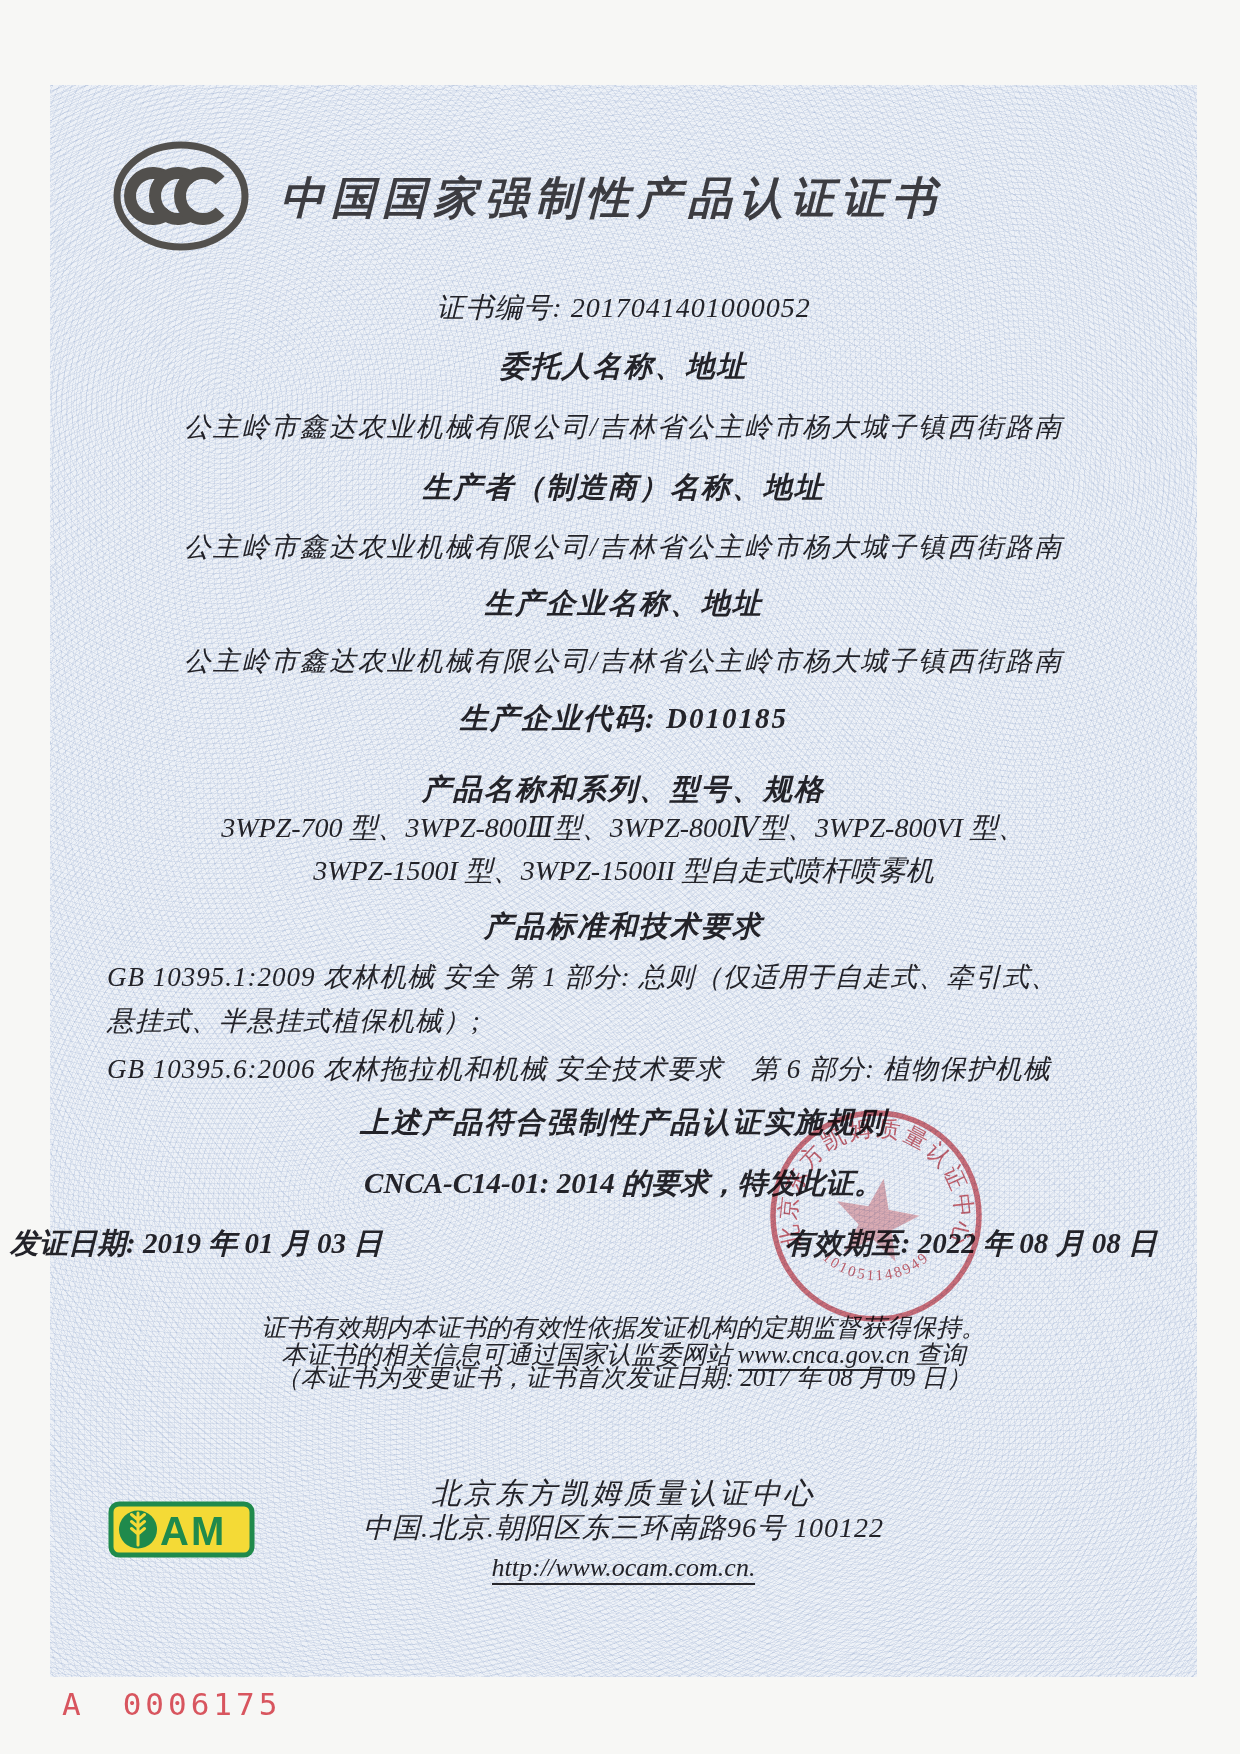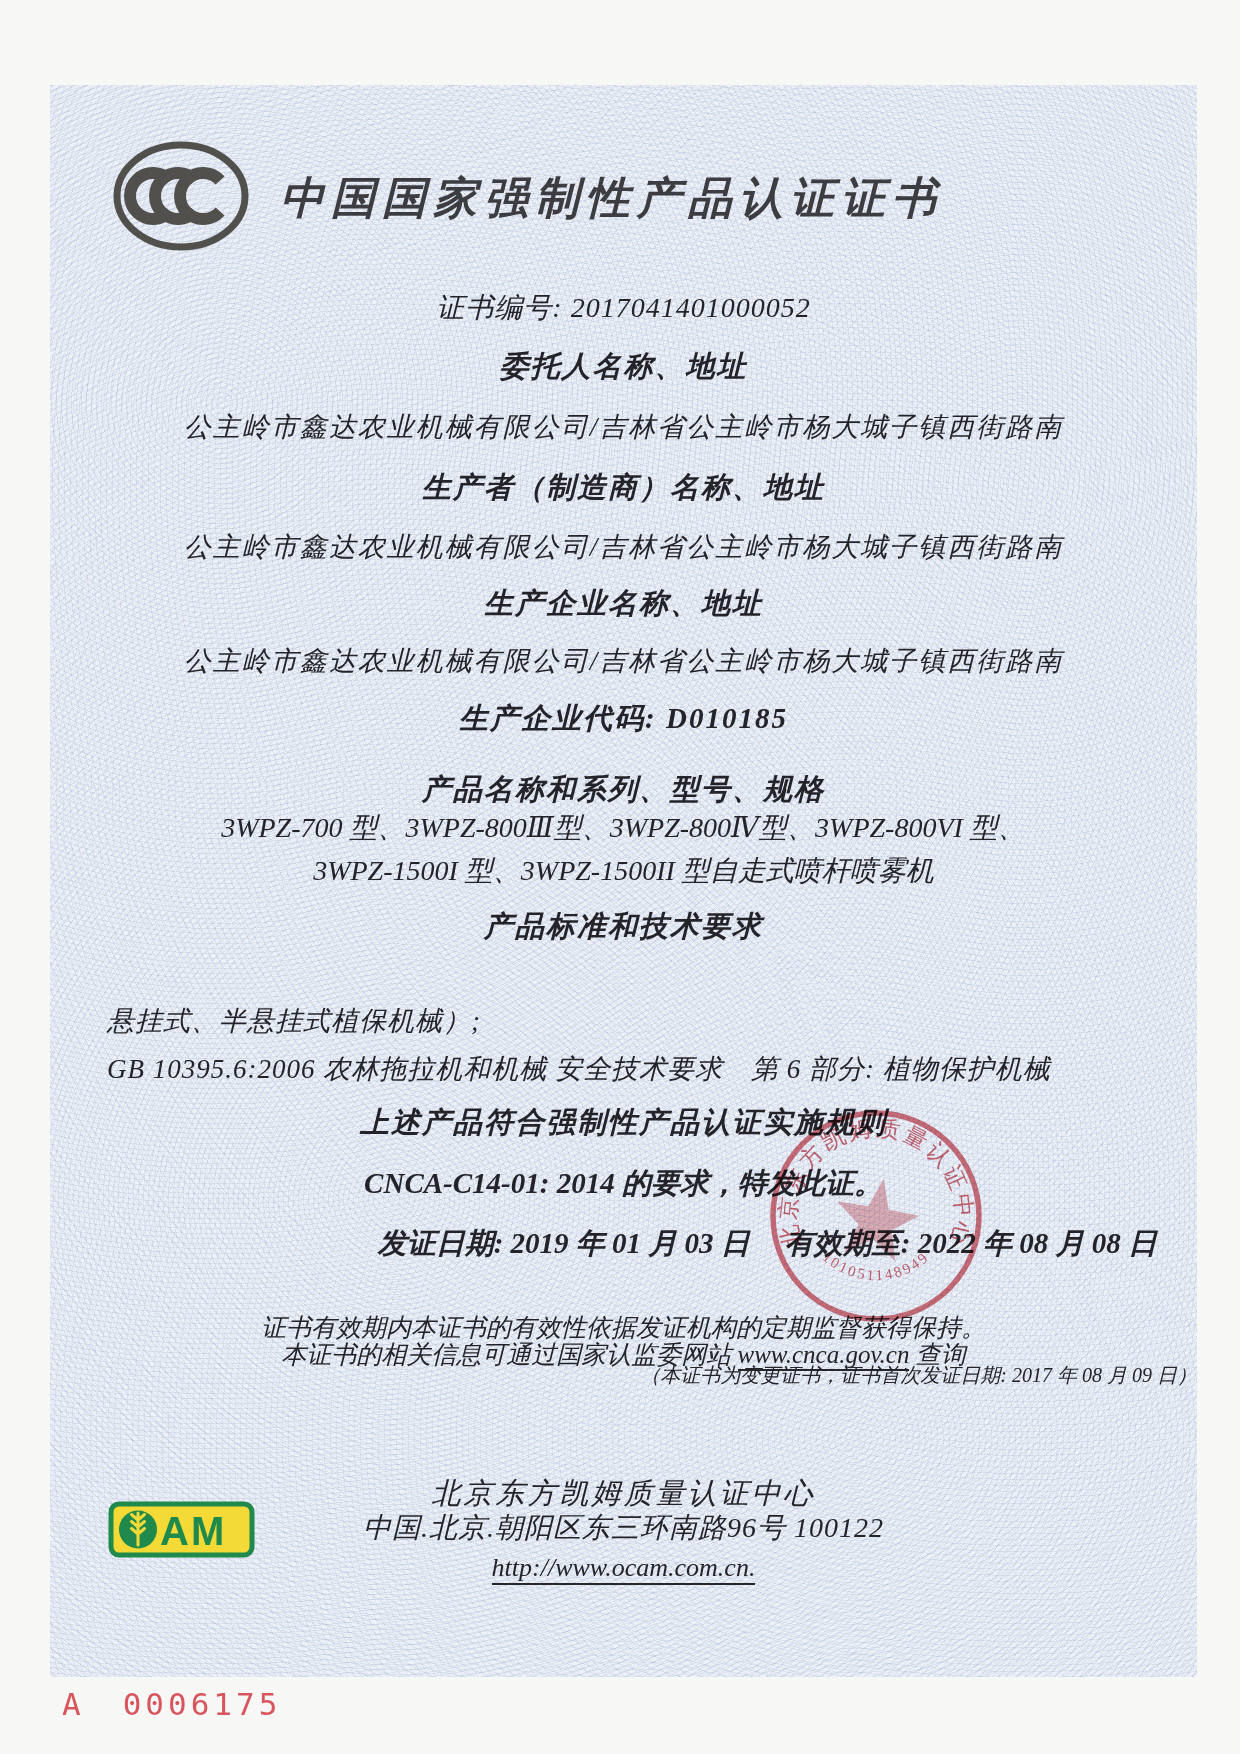--- a/index.html
+++ b/index.html
@@ -32,24 +32,24 @@
   .plab{top:678px;font-size:29px;margin-top:12px;}
   .prod1{top:729px;font-size:28px;}
   .prod2{top:772px;font-size:28px;}
   .slab{top:827px;font-size:29px;}
   .gb{left:57px;width:1060px;text-align:left;font-size:27px;letter-spacing:1px;}
   .gb1{top:879px;}
   .gb1b{top:923px;}
   .gb2{top:971px;}
   .stmt1{top:1023px;font-size:29px;}
   .stmt2{top:1084px;font-size:29px;}
-  .dates{top:1144px;font-size:29px;display:flex;justify-content:flex-end;gap:35px;transform:translateX(-40px);}
+  .dates{top:1144px;font-size:29px;display:flex;justify-content:space-between;gap:35px;transform:translateX(-40px);}
   .note1{top:1194px;font-size:25px;margin-top:36px;}
   .note2{top:1237px;font-size:25px;margin-top:20px;}
-  .note3{top:1280px;font-size:20px;text-align:right;}
+  .note3{top:1280px;font-size:25px;}
   .iname{top:1394px;font-size:29px;letter-spacing:3px;}
   .iaddr{top:1429px;font-size:28px;letter-spacing:1px;}
   .iurl{top:1470px;font-size:26px;}
   .ulink{border-bottom:2px solid #26262b;padding-bottom:1px;}
   .seal{position:absolute;left:706px;top:1011px;width:240px;height:240px;
         mix-blend-mode:multiply;opacity:.9;}
   .ccc-logo{position:absolute;left:62px;top:55px;width:138px;height:113px;}
   .cam-logo{position:absolute;left:58px;top:1416px;width:147px;height:57px;}
   .serial{position:absolute;left:62px;top:1686px;font-family:"DejaVu Sans Mono","Liberation Mono",monospace;
           font-size:31px;color:#d8555e;display:flex;gap:42px;}
@@ -87,20 +87,21 @@
     <div class="line fcode bold cjk">
       <span>生产企业代码:</span>
       <span>D010185</span>
     </div>
 
     <div class="line plab bold cjk">产品名称和系列、型号、规格</div>
     <div class="line prod1">3WPZ-700 型、3WPZ-800Ⅲ型、3WPZ-800Ⅳ型、3WPZ-800VI 型、</div>
     <div class="line prod2">3WPZ-1500I 型、3WPZ-1500II 型自走式喷杆喷雾机</div>
 
     <div class="line slab bold cjk">产品标准和技术要求</div>
+    <div class="line gb gb1">GB 10395.1:2009 农林机械 安全 第 1 部分: 总则（仅适用于自走式、牵引式、</div>
     <div class="line gb gb1b">悬挂式、半悬挂式植保机械）;</div>
     <div class="line gb gb2">GB 10395.6:2006 农林拖拉机和机械 安全技术要求　第 6 部分: 植物保护机械</div>
 
     <div class="line stmt1 bold cjk">上述产品符合强制性产品认证实施规则</div>
     <div class="line stmt2 bold">CNCA-C14-01: 2014 的要求，特发此证。</div>
 
     <div class="line dates bold">
       <span>发证日期: 2019 年 01 月 03 日</span>
       <span>有效期至: 2022 年 08 月 08 日</span>
     </div>

